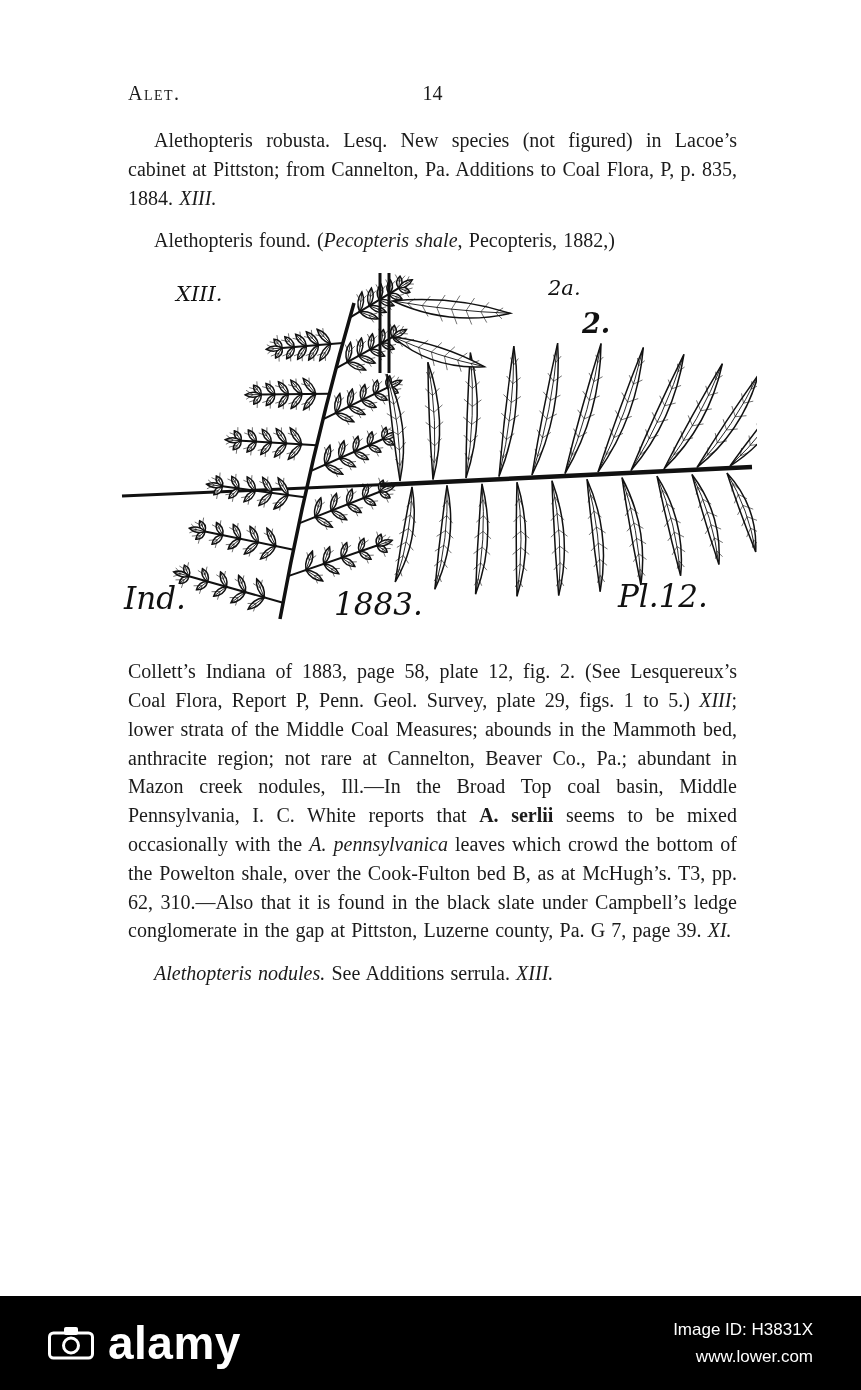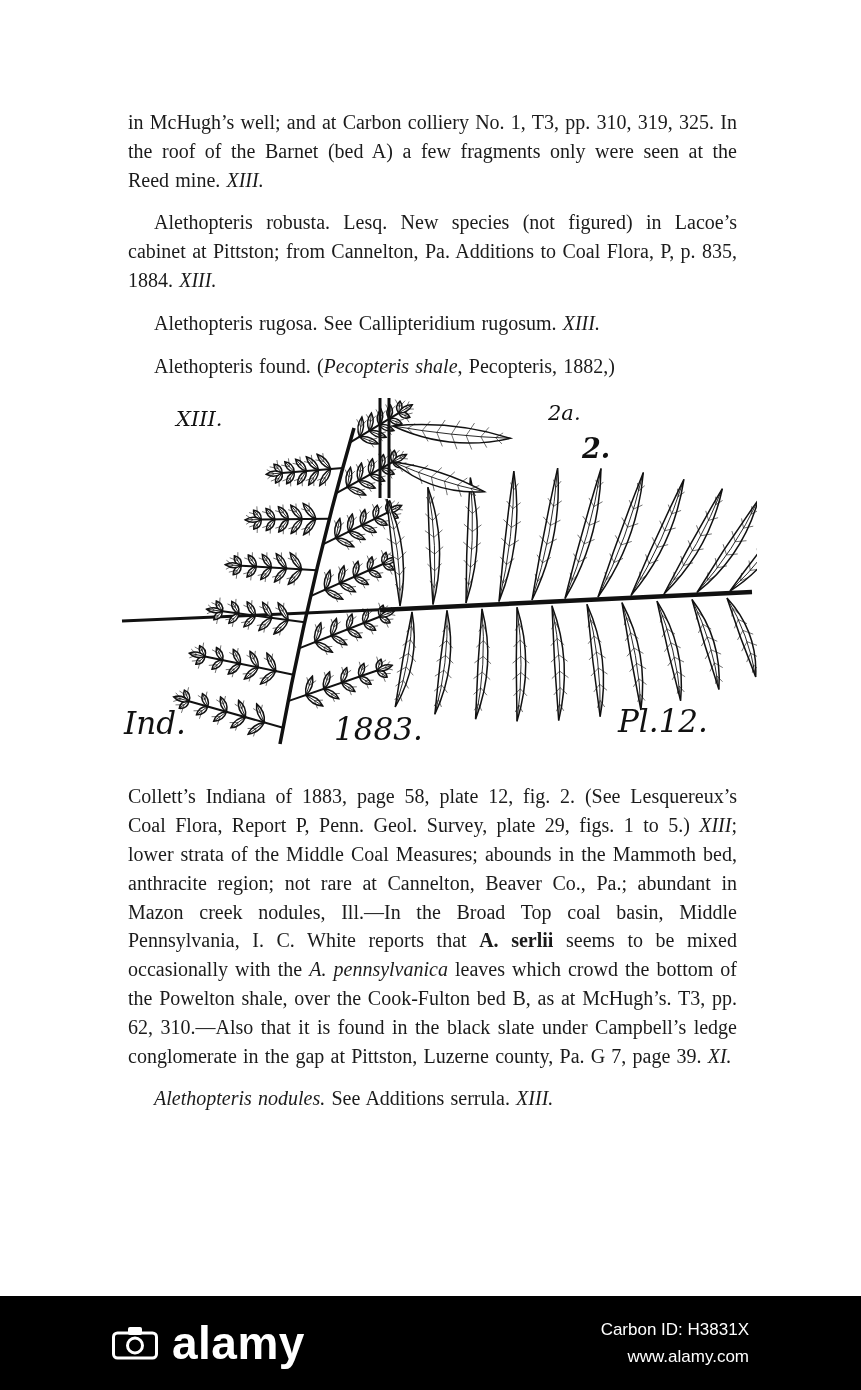--- a/index.html
+++ b/index.html
@@ -22,38 +22,40 @@
   .i{font-style:italic;}
   .bi{font-weight:bold;}
   .figure{margin:16px 0 8px -16px;position:relative;}
   .figure svg{display:block;}
   .fig-label{font-family:"DejaVu Serif",serif;font-style:italic;font-size:21px;fill:#111;}
   .fig-label-big{font-family:"DejaVu Serif",serif;font-style:italic;font-weight:bold;font-size:27px;fill:#111;}
   .fig-script{font-family:"DejaVu Serif",serif;font-style:italic;font-size:31px;fill:#111;}
   .footer{
     position:absolute;left:0;bottom:0;width:100%;height:94px;background:#000000;
     color:#ffffff;display:flex;align-items:center;justify-content:space-between;
-    padding:0 112px;box-sizing:border-box;
+    padding:0 48px;box-sizing:border-box;
     font-family:"Liberation Sans","DejaVu Sans",sans-serif;
   }
   .brand{display:flex;align-items:center;gap:14px;}
   .brandname{font-size:46px;font-weight:bold;letter-spacing:0.5px;line-height:1;}
   .meta{text-align:right;font-size:17px;line-height:1.6;}
 </style>
 </head>
 <body>
 
 <div class="content">
 
-
-  <p class="entry cont"><span>in McHugh’s well; and at Carbon colliery No. 1, T3, pp. 310, 319, 325.  In the roof of the Barnet (bed A) a few fragments only were seen at the Reed mine.  </span><span class="i">XIII.</span></p>
+  <div class="pagehead">
+    <span class="runhead">Alet.</span>
+    <span class="pageno">14</span>
+  </div>
+
 
   <p class="entry"><span class="b">Alethopteris robusta.</span><span>  Lesq.  New species (not figured) in Lacoe’s cabinet at Pittston; from Cannelton, Pa.  Additions to Coal Flora, P, p. 835, 1884.  </span><span class="i">XIII.</span></p>
 
-  <p class="entry"><span class="b">Alethopteris rugosa</span><span>.  See </span><span class="b">Callipteridium rugosum.</span><span> </span><span class="i">XIII.</span></p>
 
   <p class="entry"><span class="b">Alethopteris found.</span><span>  (</span><span class="i">Pecopteris shale</span><span>, Pecopteris, 1882,)</span></p>
 
   <div class="figure">
     <svg id="fern-svg" width="645" height="360" viewBox="0 0 645 360">
       <g id="fern-art">
           <path d="M10,225 L285,213" stroke="#111" stroke-width="3"></path>
           <path d="M168,348 Q198,185 242,32" fill="none" stroke="#111" stroke-width="3.5"></path>
           <path d="M171.035,331.72499999999997 L76.95500063665598,305.19169602568894" stroke="#111" stroke-width="2"></path>
           <path d="M152.21900012733119,326.4183392051378 Q140.90235101865665,327.89599036530245 136.09010804198152,338.24453217240944 Q147.40675715065606,336.7668810122447 152.21900012733119,326.4183392051378 Z" fill="#fff" stroke="#111" stroke-width="1.5"></path>
@@ -942,16 +944,16 @@
 <div class="footer">
   <div class="brand">
     <svg width="46" height="34" viewBox="0 0 46 34">
       <rect x="1.5" y="7" width="43" height="25" rx="4" fill="none" stroke="#fff" stroke-width="3"></rect>
       <rect x="16" y="1" width="14" height="8" rx="2" fill="#fff"></rect>
       <circle cx="23" cy="19.5" r="7.5" fill="none" stroke="#fff" stroke-width="3"></circle>
     </svg>
     <span class="brandname">alamy</span>
   </div>
   <div class="meta">
-    <div>Carbon ID: H3831X</div>
-    <div>www.alamy.com</div>
+    <div>Image ID: H3831X</div>
+    <div>www.lower.com</div>
   </div>
 </div>
 
 </body></html>

